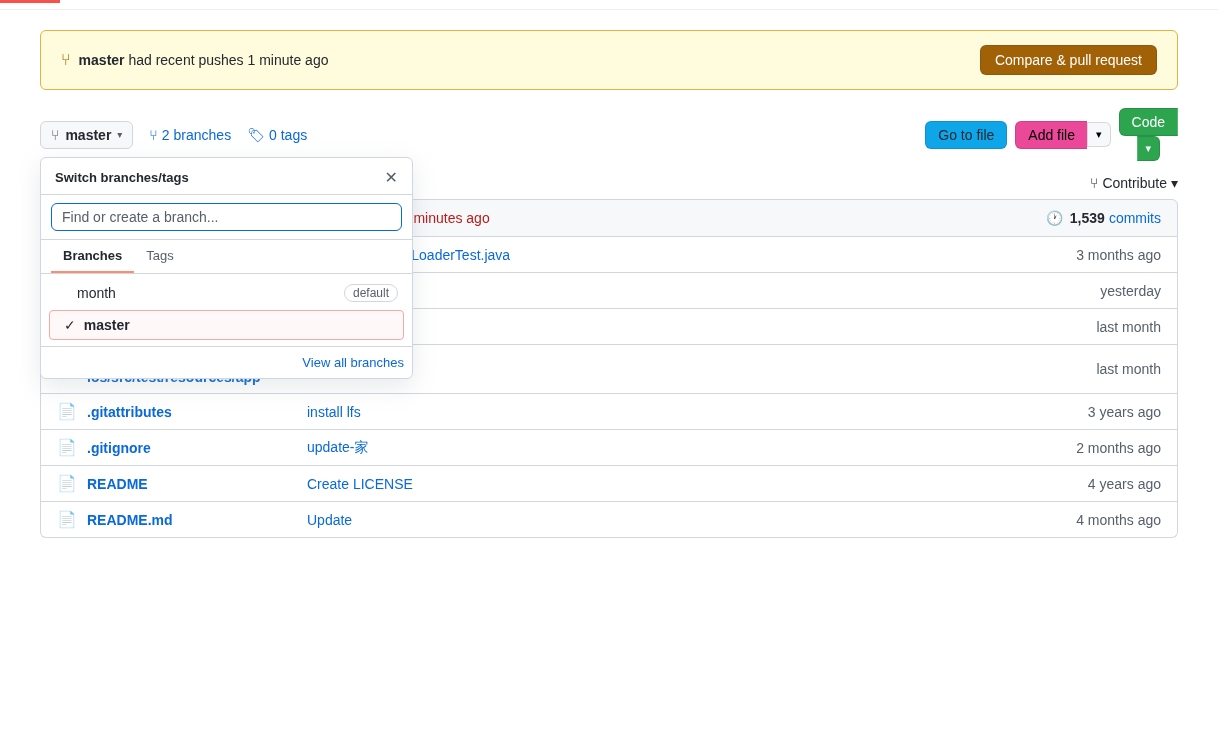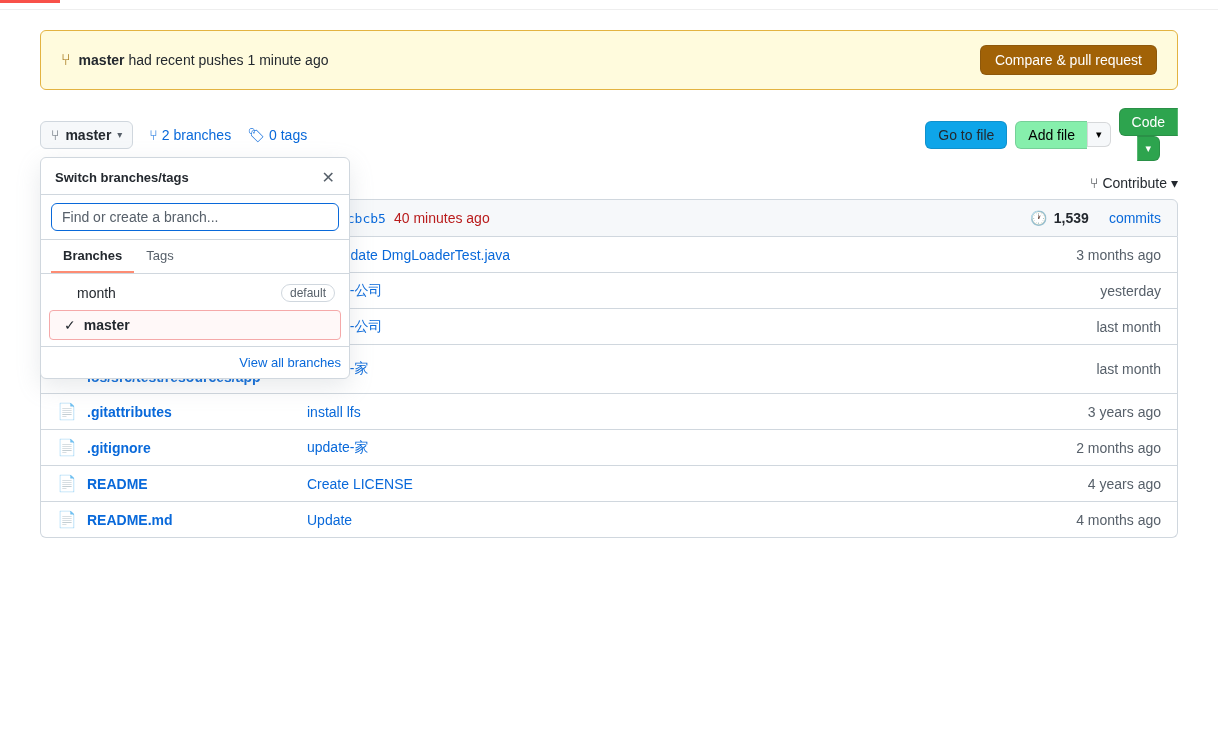--- a/index.html
+++ b/index.html
@@ -112,21 +112,21 @@
       cursor: pointer;
       font-size: 14px;
       font-weight: 500;
     }
     .btn-with-arrow {
       display: flex;
       align-items: center;
       gap: 0;
     }
     .btn-with-arrow .main-part {
-      background: #86efac;
+      background: #ec4899;
       border: 1px solid rgba(31,35,40,.15);
       border-right: none;
       border-radius: 6px 0 0 6px;
       padding: 5px 12px;
       cursor: pointer;
       font-size: 14px;
       font-weight: 500;
     }
     .btn-with-arrow .arrow-part {
       background: #f6f8fa;
@@ -166,21 +166,21 @@
     
     .dropdown-overlay {
       position: absolute;
       top: 36px;
       left: 0;
       z-index: 100;
       background: #fff;
       border: 1px solid #d0d7de;
       border-radius: 6px;
       box-shadow: 0 8px 24px rgba(140,149,159,.2);
-      width: 310px;
+      width: 373px;
     }
     .dropdown-header {
       display: flex;
       align-items: center;
       justify-content: space-between;
       padding: 12px 14px 8px;
       border-bottom: 1px solid #d0d7de;
     }
     .dropdown-title {
       font-size: 13px;
@@ -288,21 +288,21 @@
     .commit-time { color: #b91c1c; }
     .repo-info-right {
       display: flex;
       align-items: center;
       gap: 6px;
       color: #57606a;
     }
     .commits-count {
       display: flex;
       align-items: flex-start;
-      gap: 20px;
+      gap: 4px;
       color: #0969da;
       font-size: 14px;
       cursor: pointer;
     }
     .commits-count strong { font-weight: 600; color: #24292f; }
     .contribute-btn {
       display: flex;
       align-items: center;
       gap: 4px;
       cursor: pointer;

